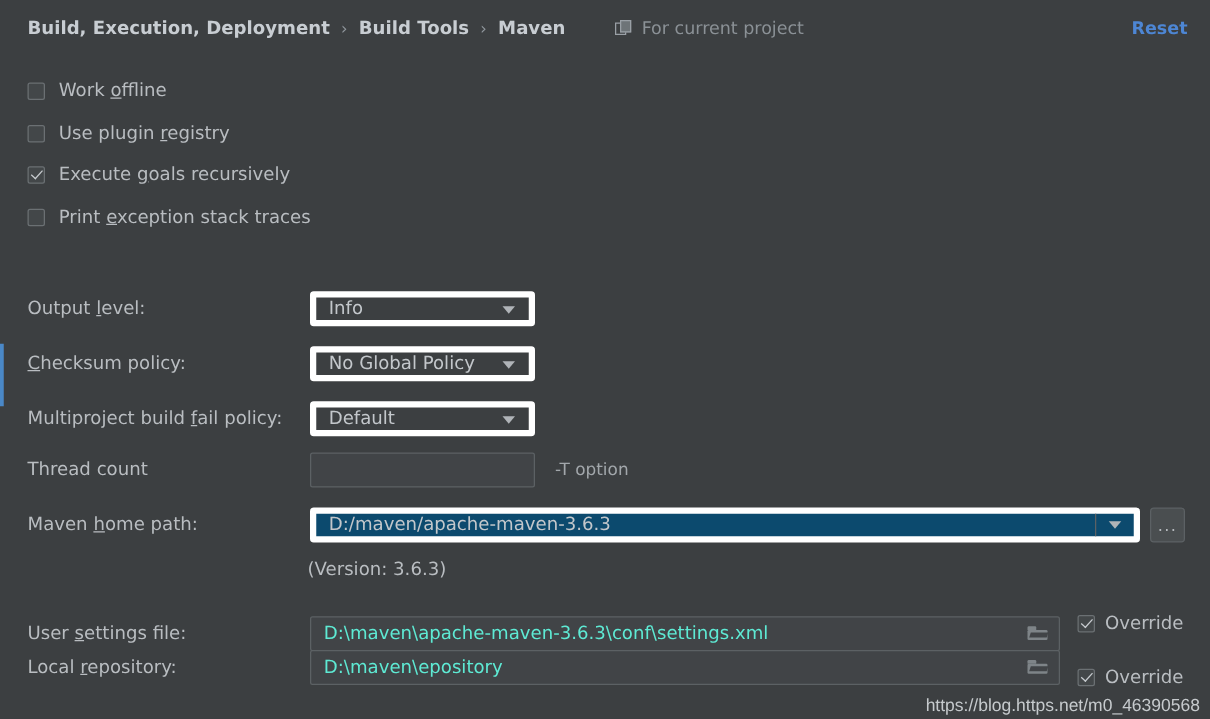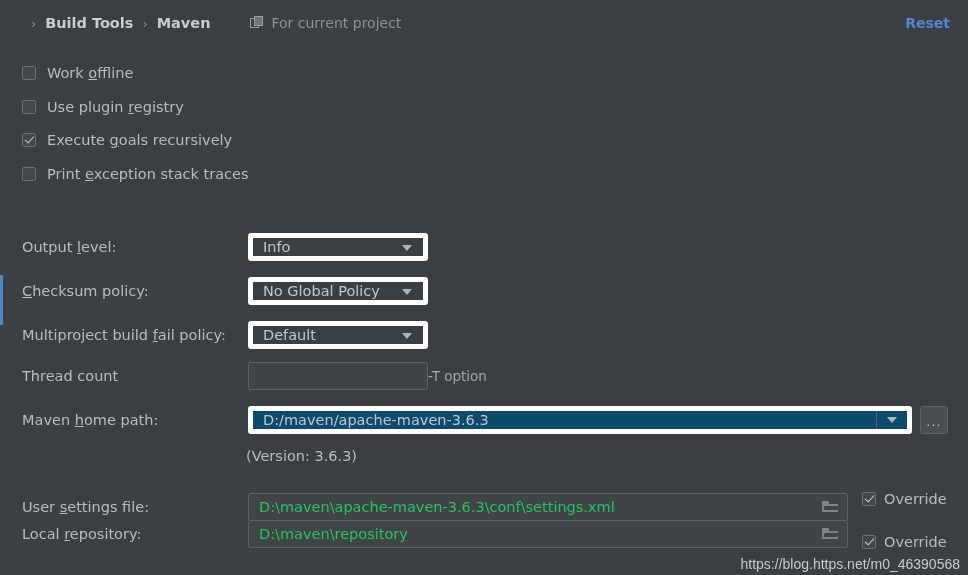--- a/index.html
+++ b/index.html
@@ -172,21 +172,21 @@
     border: 1px solid #5c6164;
     border-radius: 2px;
     background: #414447;
     display: flex;
     align-items: center;
     position: relative;
     cursor: text;
   }
   .textfield .val {
     padding-left: 10px;
-    color: #22c55e;
+    color: #5eead4;
     font-size: 14.5px;
     white-space: nowrap;
     overflow: hidden;
   }
 
   
   .combo-split { background: #0c4a6e; }
   .combo-split .arrow-btn {
     position: absolute;
     right: 0; top: 0; bottom: 0;
@@ -284,20 +284,21 @@
     white-space: nowrap;
   }
 </style>
 </head>
 <body>
 
 <div class="accent-bar"></div>
 
 <div class="header">
   <div class="breadcrumb">
+    <span>Build, Execution, Deployment</span>
     <span class="crumb-sep">›</span>
     <span>Build Tools</span>
     <span class="crumb-sep">›</span>
     <span>Maven</span>
   </div>
 
   <div class="scope">
     <span class="layers-icon"></span>
     <span>For current project</span>
   </div>
@@ -350,21 +351,21 @@
       <span class="val">Default</span>
       <span class="caret"></span>
     </span>
   </div>
 
   <div class="row" style="top:317px;">
     <span class="label" style="width:226px;">Thread count</span>
     <span class="textfield" style="width:180px;">
       <span class="val"></span>
     </span>
-    <span class="hint" style="">-T option</span>
+    <span class="hint" style="margin-left:16px;">-T option</span>
   </div>
 
   <div class="row" style="top:361px;">
     <span class="label" style="width:226px;"><span>Maven </span><u>h</u><span>ome path:</span></span>
     <span class="combo combo-split" style="width:664px;">
       <span class="val">D:/maven/apache-maven-3.6.3</span>
       <span class="arrow-btn">
         <span class="caret"></span>
       </span>
     </span>
@@ -385,21 +386,21 @@
     </span>
   </div>
   <div class="override" style="left:862px; top:445px;">
     <span class="checkbox checked"></span>
     <span class="label">Override</span>
   </div>
 
   <div class="row" style="top:475px;">
     <span class="label" style="width:226px;"><span>Local </span><u>r</u><span>epository:</span></span>
     <span class="textfield" style="width:600px;">
-      <span class="val">D:\maven\repository</span>
+      <span class="val">D:\maven\epository</span>
       <span class="folder-icon">
         <span class="tab"></span>
           <span class="body"></span>
           <span class="cut"></span>
       </span>
     </span>
   </div>
   <div class="override" style="left:862px; top:488px;">
     <span class="checkbox checked"></span>
     <span class="label">Override</span>

